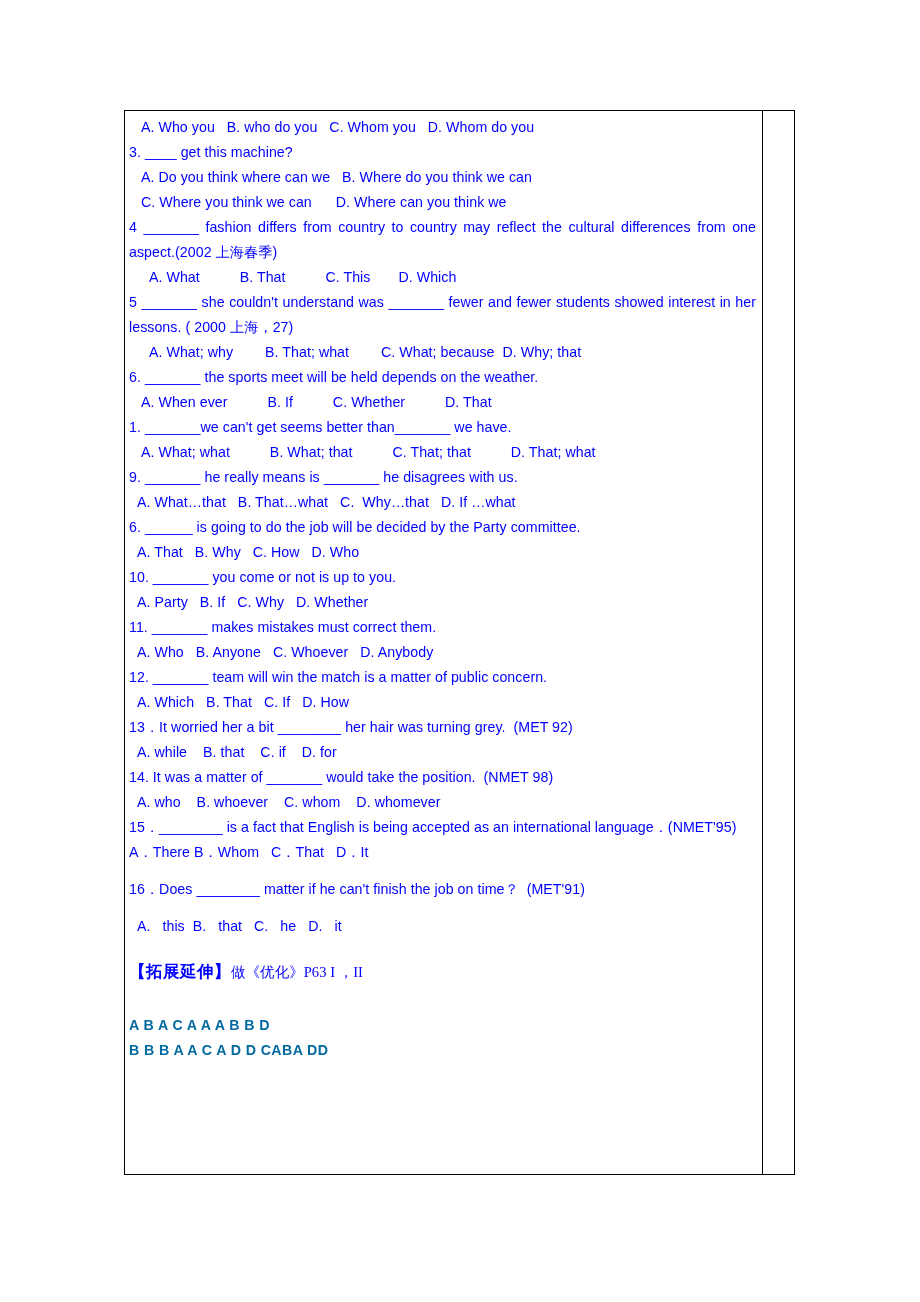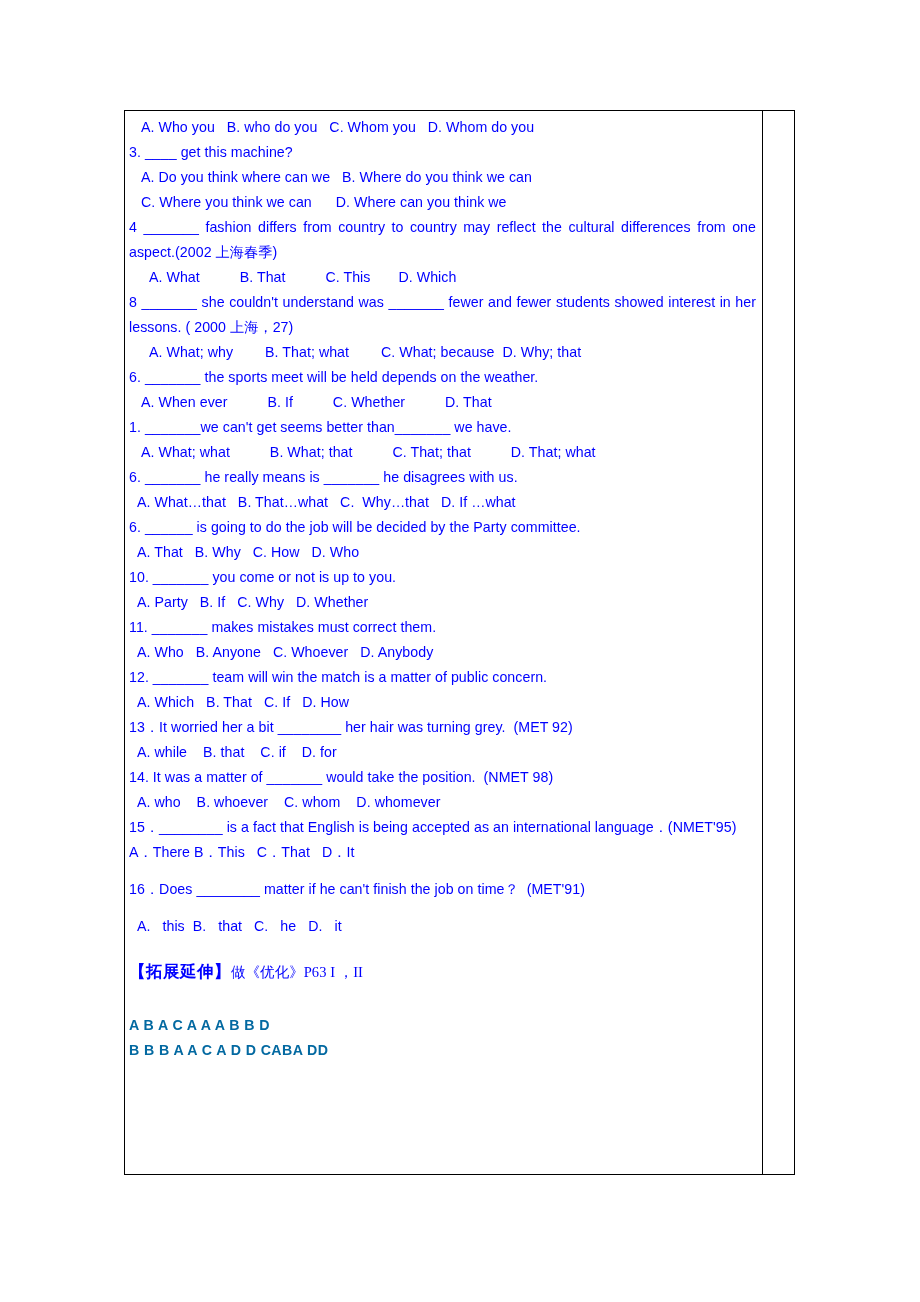--- a/index.html
+++ b/index.html
@@ -116,30 +116,30 @@
         <div class="content">
 
           <p class="ind-0">   A. Who you   B. who do you   C. Whom you   D. Whom do you</p>
           <p class="ind-0">3. ____ get this machine?</p>
           <p class="ind-0">   A. Do you think where can we   B. Where do you think we can</p>
           <p class="ind-0">   C. Where you think we can      D. Where can you think we</p>
 
           <p class="ind-0 justified">4 _______ fashion differs from country to country may reflect the cultural differences from one aspect.(2002 上海春季)</p>
           <p class="ind-0">     A. What          B. That          C. This       D. Which</p>
 
-          <p class="ind-0 justified">8 _______ she couldn't understand was _______ fewer and fewer students showed interest in her lessons. ( 2000 上海，27)</p>
+          <p class="ind-0 justified">5 _______ she couldn't understand was _______ fewer and fewer students showed interest in her lessons. ( 2000 上海，27)</p>
           <p class="ind-0">     A. What; why        B. That; what        C. What; because  D. Why; that</p>
 
           <p class="ind-0">6. _______ the sports meet will be held depends on the weather.</p>
           <p class="ind-0">   A. When ever          B. If          C. Whether          D. That</p>
 
           <p class="ind-0">1. _______we can't get seems better than_______ we have.</p>
           <p class="ind-0">   A. What; what          B. What; that          C. That; that          D. That; what</p>
 
-          <p class="ind-0">6. _______ he really means is _______ he disagrees with us.</p>
+          <p class="ind-0">9. _______ he really means is _______ he disagrees with us.</p>
           <p class="ind-0">  A. What…that   B. That…what   C.  Why…that   D. If …what</p>
 
           <p class="ind-0">6. ______ is going to do the job will be decided by the Party committee.</p>
           <p class="ind-0">  A. That   B. Why   C. How   D. Who</p>
 
           <p class="ind-0">10. _______ you come or not is up to you.</p>
           <p class="ind-0">  A. Party   B. If   C. Why   D. Whether</p>
 
           <p class="ind-0">11. _______ makes mistakes must correct them.</p>
           <p class="ind-0">  A. Who   B. Anyone   C. Whoever   D. Anybody</p>
@@ -147,21 +147,21 @@
           <p class="ind-0">12. _______ team will win the match is a matter of public concern.</p>
           <p class="ind-0">  A. Which   B. That   C. If   D. How</p>
 
           <p class="ind-0">13．It worried her a bit ________ her hair was turning grey.  (MET 92)</p>
           <p class="ind-0">  A. while    B. that    C. if    D. for</p>
 
           <p class="ind-0">14. It was a matter of _______ would take the position.  (NMET 98)</p>
           <p class="ind-0">  A. who    B. whoever    C. whom    D. whomever</p>
 
           <p class="ind-0 justified">15．________ is a fact that English is being accepted as an international language．(NMET'95)</p>
-          <p class="ind-0">A．There B．This   C．That   D．It</p>
+          <p class="ind-0">A．There B．Whom   C．That   D．It</p>
 
           <div class="spacer-sm"></div>
           <p class="ind-0">16．Does ________ matter if he can't finish the job on time？  (MET'91)</p>
           <div class="spacer-sm"></div>
           <p class="ind-sm">  A.   this  B.   that   C.   he   D.   it</p>
 
           <div class="spacer-md"></div>
 
           <p class="extend-line"><span class="extend-label">【拓展延伸】</span><span class="extend-rest">做《优化》P63 I ，II</span></p>
 

